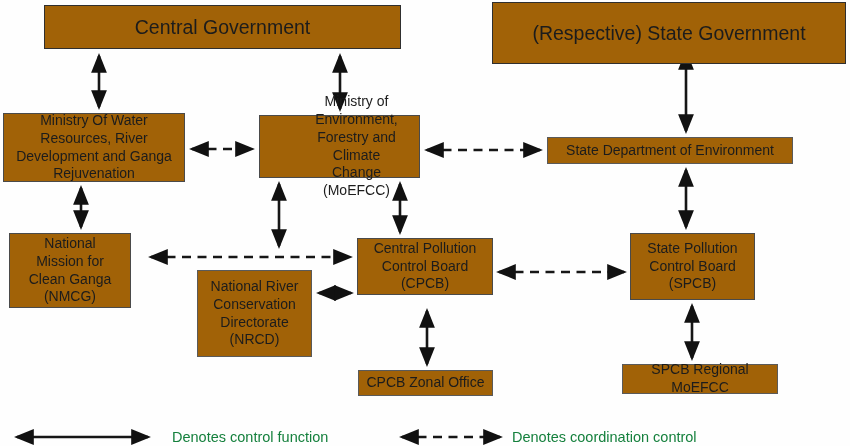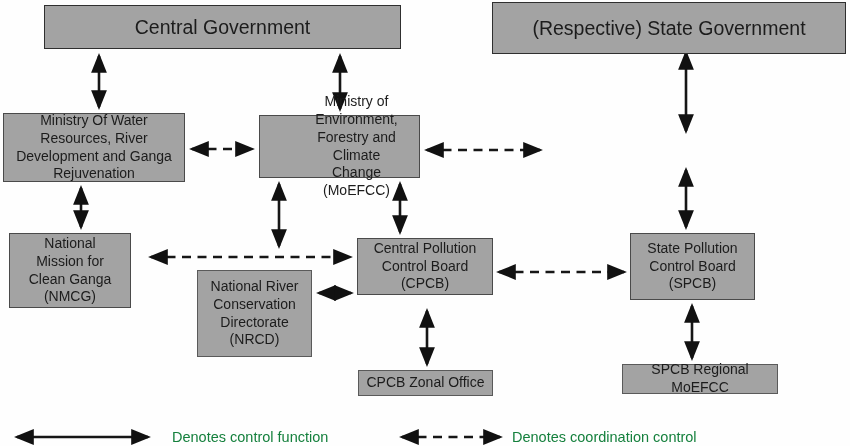--- a/index.html
+++ b/index.html
@@ -15,21 +15,21 @@
   #edges-svg {
     position: absolute;
     left: 0; top: 0;
     width: 850px; height: 446px;
   }
   #edges-svg line { stroke: #161616; stroke-width: 2.6; }
   #edges-svg line.dashed { stroke-dasharray: 9 6.5; }
   #edges-svg .arrowhead-fill { fill: #111111; }
   .box {
     position: absolute;
-    background: #a3a3a3;
+    background: #a16207;
     border: 1.4px solid #4a4a4a;
     display: flex;
     align-items: center;
     justify-content: center;
     text-align: center;
     box-sizing: border-box;
     font-size: 14px;
     line-height: 1.27;
   }
   .box span { white-space: pre-line; display: block; padding: 1px 3px; }
@@ -74,37 +74,40 @@
     <line class="dashed" x1="499" y1="272" x2="624" y2="272" marker-start="url(#ah)" marker-end="url(#ah)"></line>
 
     <line x1="17" y1="437" x2="148" y2="437" marker-start="url(#ah)" marker-end="url(#ah)"></line>
     <line class="dashed" x1="402" y1="437" x2="500" y2="437" marker-start="url(#ah)" marker-end="url(#ah)"></line>
   </svg>
 
   <div class="box top-box" style="left:44px; top:5px; width:357px; height:44px;">
     <span>Central Government</span>
   </div>
 
-  <div class="box top-box" style="left:492px; top:2px; width:354px; height:52px;">
+  <div class="box top-box" style="left:492px; top:2px; width:354px; height:62px;">
     <span>(Respective) State Government</span>
   </div>
 
   <div class="box" style="left:3px; top:113px; width:182px; height:69px;">
     <span>Ministry Of Water
 Resources, River
 Development and Ganga
 Rejuvenation</span>
   </div>
 
   <div class="box" style="left:259px; top:115px; width:161px; height:63px;padding-left:34px;">
     <span>Ministry of Environment,
 Forestry and Climate
 Change (MoEFCC)</span>
   </div>
 
+  <div class="box thin-border" style="left:547px; top:137px; width:246px; height:27px;">
+    <span>State Department of Environment</span>
+  </div>
 
   <div class="box" style="left:9px; top:233px; width:122px; height:75px;">
     <span>National
 Mission for
 Clean Ganga
 (NMCG)</span>
   </div>
 
   <div class="box thin-border" style="left:197px; top:270px; width:115px; height:87px;">
     <span>National River

